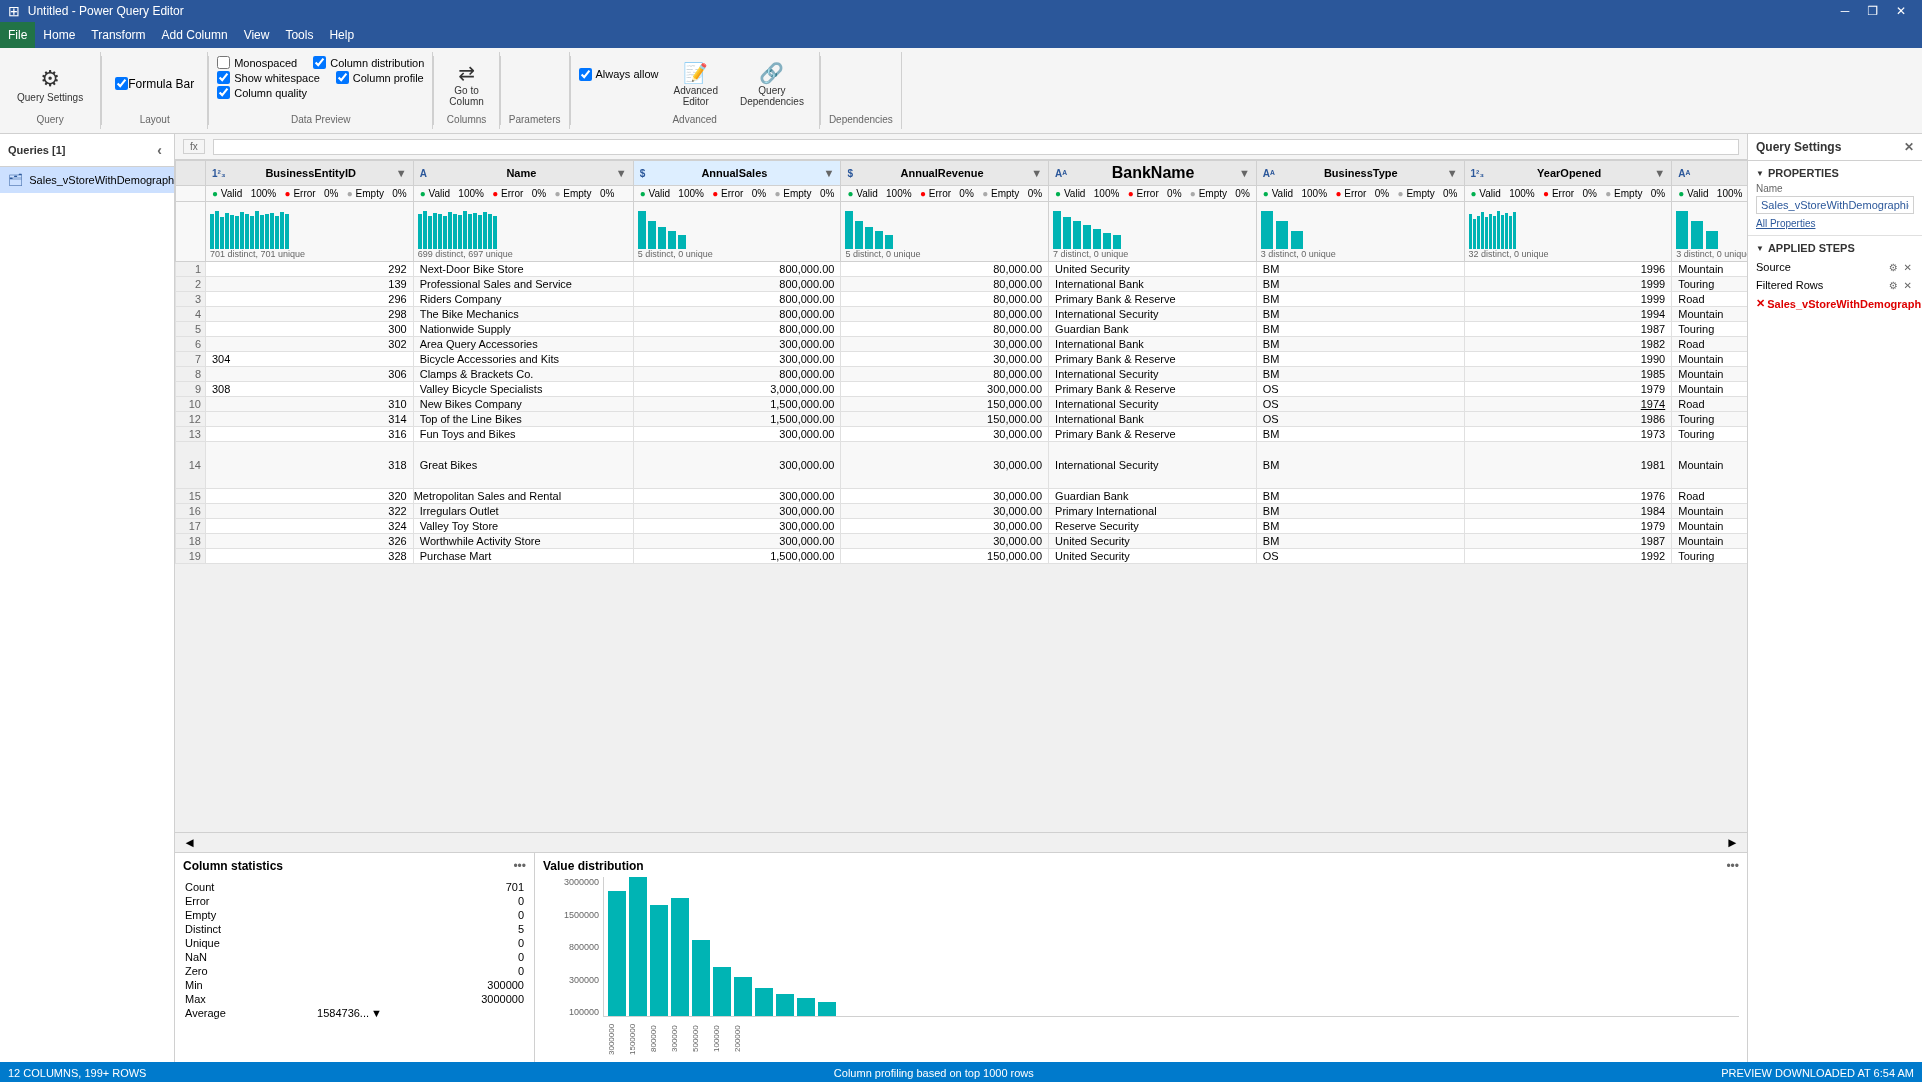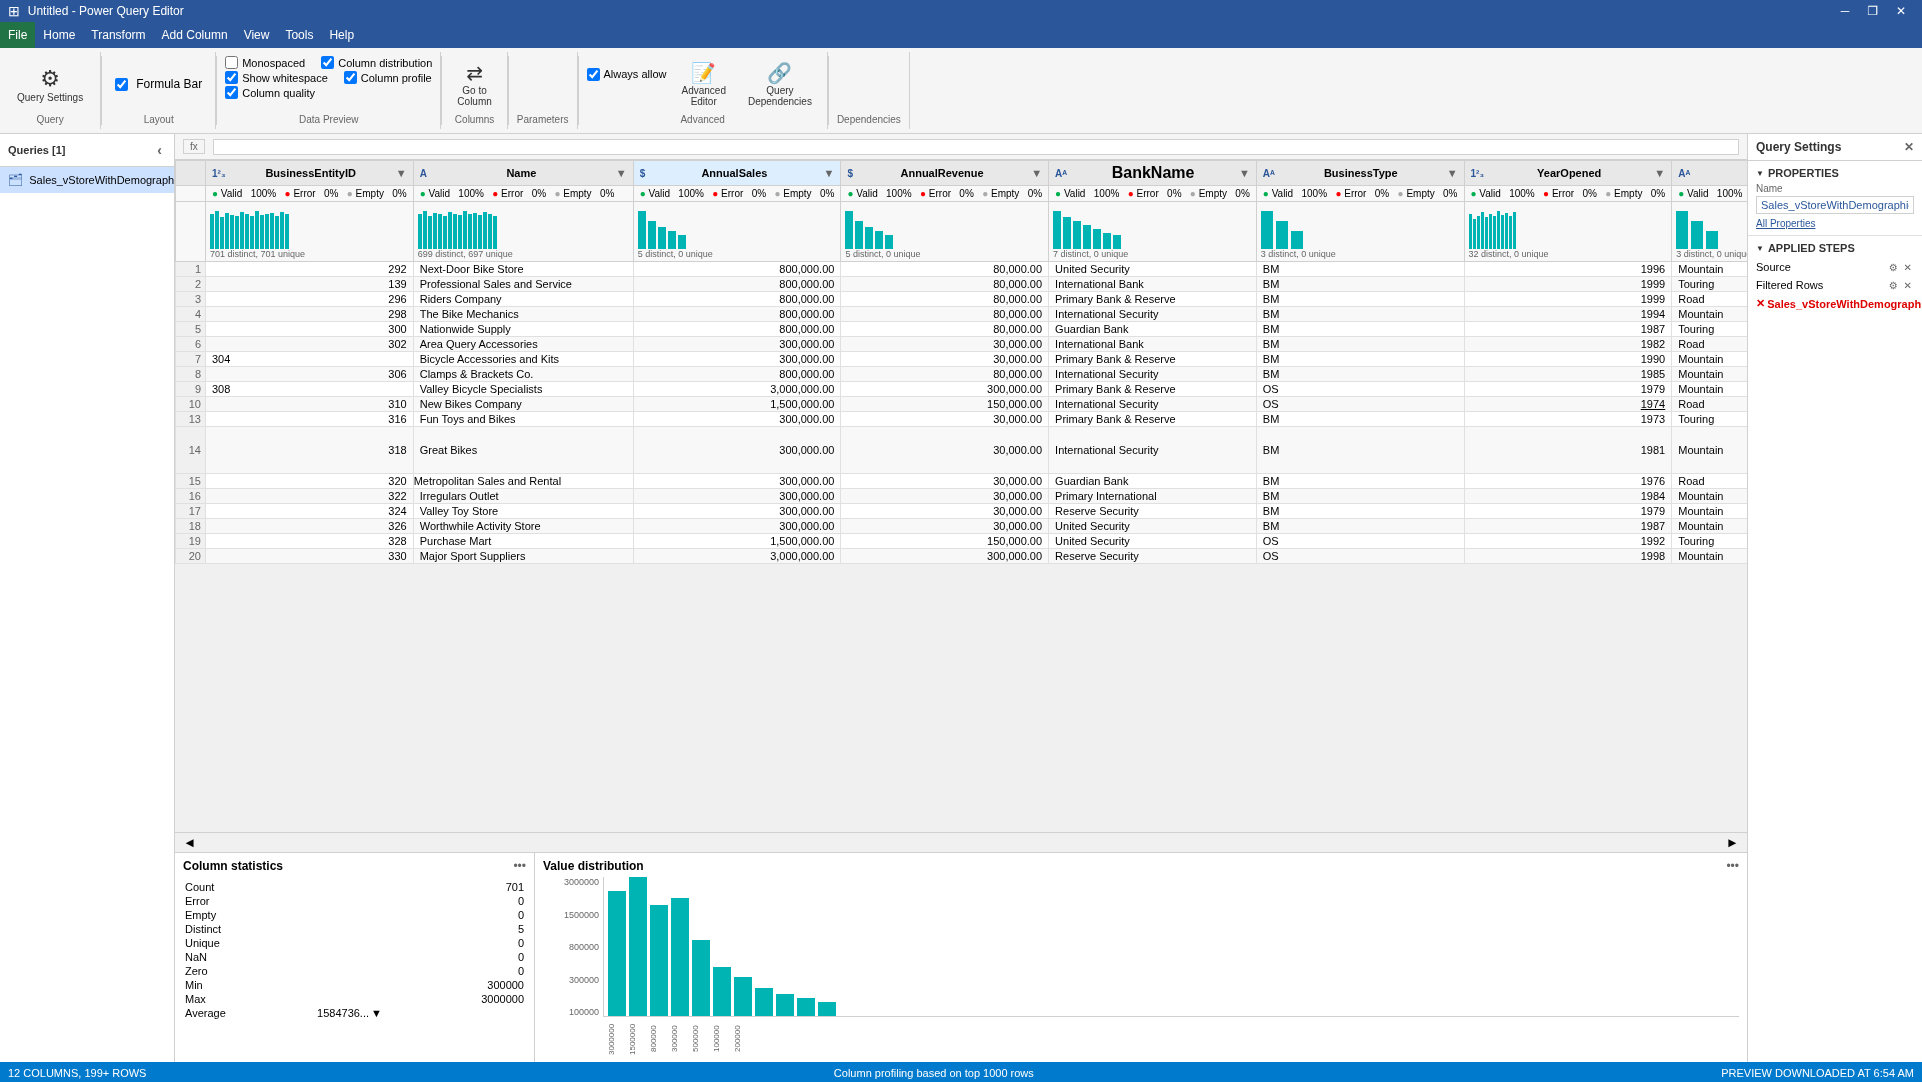--- a/index.html
+++ b/index.html
@@ -20,21 +20,21 @@
     
     .ribbon { background: #f5f5f5; border-bottom: 1px solid #d0d0d0; display: flex; flex-direction: column; }
 
     .ribbon-content { display: flex; align-items: stretch; padding: 4px 0; gap: 0; min-height: 78px; }
     .ribbon-group { display: flex; flex-direction: column; border-right: 1px solid #d0d0d0; padding: 4px 8px; }
     .ribbon-group-title { font-size: 10px; color: #666; text-align: center; margin-top: auto; padding-top: 2px; }
     .ribbon-items { display: flex; align-items: center; gap: 4px; flex: 1; }
     .ribbon-btn { display: flex; flex-direction: column; align-items: center; padding: 4px 6px; cursor: pointer; border: 1px solid transparent; border-radius: 2px; min-width: 40px; }
     .ribbon-btn .icon { font-size: 20px; color: #333; }
     .ribbon-btn .label { font-size: 10px; color: #333; text-align: center; white-space: nowrap; }
-    .ribbon-btn-small { display: flex; align-items: flex-end; gap: 8px; padding: 2px 4px; cursor: pointer; border: 1px solid transparent; border-radius: 2px; }
+    .ribbon-btn-small { display: flex; align-items: flex-start; gap: 0; padding: 2px 4px; cursor: pointer; border: 1px solid transparent; border-radius: 2px; }
     .ribbon-checkbox { display: flex; align-items: center; gap: 4px; font-size: 11px; cursor: pointer; }
     .ribbon-checkbox input { cursor: pointer; }
 
     
     .queries-panel { width: 175px; background: white; border-right: 1px solid #d0d0d0; display: flex; flex-direction: column; }
     .queries-header { padding: 6px 8px; font-weight: bold; font-size: 11px; color: #333; border-bottom: 1px solid #d0d0d0; display: flex; justify-content: space-between; align-items: center; }
     .query-item { padding: 6px 8px; cursor: pointer; display: flex; align-items: center; gap: 6px; font-size: 12px; }
     .query-item.selected { background: #cce0ff; }
 
     
@@ -534,20 +534,31 @@
                 <td style="border: 1px solid rgb(224, 224, 224); padding: 1px 6px; font-size: 11px; text-align: right; background: rgb(248, 248, 248);">310</td>
                 <td style="border: 1px solid rgb(224, 224, 224); padding: 1px 6px; font-size: 11px; background: rgb(248, 248, 248);">New Bikes Company</td>
                 <td style="border: 1px solid rgb(224, 224, 224); padding: 1px 6px; font-size: 11px; text-align: right; background: rgb(248, 248, 248);">1,500,000.00</td>
                 <td style="border: 1px solid rgb(224, 224, 224); padding: 1px 6px; font-size: 11px; text-align: right; background: rgb(248, 248, 248);">150,000.00</td>
                 <td style="border: 1px solid rgb(224, 224, 224); padding: 1px 6px; font-size: 11px; background: rgb(248, 248, 248);">International Security</td>
                 <td style="border: 1px solid rgb(224, 224, 224); padding: 1px 6px; font-size: 11px; background: rgb(248, 248, 248);">OS</td>
                 <td style="border: 1px solid rgb(224, 224, 224); padding: 1px 6px; font-size: 11px; text-align: right; background: rgb(248, 248, 248); text-decoration: underline;">1974</td>
                 <td style="border: 1px solid rgb(224, 224, 224); padding: 1px 6px; font-size: 11px; background: rgb(248, 248, 248);">Road</td>
               </tr>
               <tr>
+                <td style="background: rgb(240, 240, 240); border: 1px solid rgb(224, 224, 224); padding: 1px 4px; text-align: right; color: rgb(102, 102, 102); font-size: 11px; min-width: 30px;">12</td>
+                <td style="border: 1px solid rgb(224, 224, 224); padding: 1px 6px; font-size: 11px; text-align: right; background: rgb(248, 248, 248);">314</td>
+                <td style="border: 1px solid rgb(224, 224, 224); padding: 1px 6px; font-size: 11px; background: rgb(248, 248, 248);">Top of the Line Bikes</td>
+                <td style="border: 1px solid rgb(224, 224, 224); padding: 1px 6px; font-size: 11px; text-align: right; background: rgb(248, 248, 248);">1,500,000.00</td>
+                <td style="border: 1px solid rgb(224, 224, 224); padding: 1px 6px; font-size: 11px; text-align: right; background: rgb(248, 248, 248);">150,000.00</td>
+                <td style="border: 1px solid rgb(224, 224, 224); padding: 1px 6px; font-size: 11px; background: rgb(248, 248, 248);">International Bank</td>
+                <td style="border: 1px solid rgb(224, 224, 224); padding: 1px 6px; font-size: 11px; background: rgb(248, 248, 248);">OS</td>
+                <td style="border: 1px solid rgb(224, 224, 224); padding: 1px 6px; font-size: 11px; text-align: right; background: rgb(248, 248, 248);">1986</td>
+                <td style="border: 1px solid rgb(224, 224, 224); padding: 1px 6px; font-size: 11px; background: rgb(248, 248, 248);">Touring</td>
+              </tr>
+              <tr>
                 <td style="background: rgb(240, 240, 240); border: 1px solid rgb(224, 224, 224); padding: 1px 4px; text-align: right; color: rgb(102, 102, 102); font-size: 11px; min-width: 30px;">13</td>
                 <td style="border: 1px solid rgb(224, 224, 224); padding: 1px 6px; font-size: 11px; text-align: right; background: rgb(255, 255, 255);">316</td>
                 <td style="border: 1px solid rgb(224, 224, 224); padding: 1px 6px; font-size: 11px; background: rgb(255, 255, 255);">Fun Toys and Bikes</td>
                 <td style="border: 1px solid rgb(224, 224, 224); padding: 1px 6px; font-size: 11px; text-align: right; background: rgb(255, 255, 255);">300,000.00</td>
                 <td style="border: 1px solid rgb(224, 224, 224); padding: 1px 6px; font-size: 11px; text-align: right; background: rgb(255, 255, 255);">30,000.00</td>
                 <td style="border: 1px solid rgb(224, 224, 224); padding: 1px 6px; font-size: 11px; background: rgb(255, 255, 255);">Primary Bank &amp; Reserve</td>
                 <td style="border: 1px solid rgb(224, 224, 224); padding: 1px 6px; font-size: 11px; background: rgb(255, 255, 255);">BM</td>
                 <td style="border: 1px solid rgb(224, 224, 224); padding: 1px 6px; font-size: 11px; text-align: right; background: rgb(255, 255, 255);">1973</td>
                 <td style="border: 1px solid rgb(224, 224, 224); padding: 1px 6px; font-size: 11px; background: rgb(255, 255, 255);">Touring</td>
               </tr>
@@ -609,31 +620,20 @@
               <tr>
                 <td style="background: rgb(240, 240, 240); border: 1px solid rgb(224, 224, 224); padding: 1px 4px; text-align: right; color: rgb(102, 102, 102); font-size: 11px; min-width: 30px;">19</td>
                 <td style="border: 1px solid rgb(224, 224, 224); padding: 1px 6px; font-size: 11px; text-align: right; background: rgb(255, 255, 255);">328</td>
                 <td style="border: 1px solid rgb(224, 224, 224); padding: 1px 6px; font-size: 11px; background: rgb(255, 255, 255);">Purchase Mart</td>
                 <td style="border: 1px solid rgb(224, 224, 224); padding: 1px 6px; font-size: 11px; text-align: right; background: rgb(255, 255, 255);">1,500,000.00</td>
                 <td style="border: 1px solid rgb(224, 224, 224); padding: 1px 6px; font-size: 11px; text-align: right; background: rgb(255, 255, 255);">150,000.00</td>
                 <td style="border: 1px solid rgb(224, 224, 224); padding: 1px 6px; font-size: 11px; background: rgb(255, 255, 255);">United Security</td>
                 <td style="border: 1px solid rgb(224, 224, 224); padding: 1px 6px; font-size: 11px; background: rgb(255, 255, 255);">OS</td>
                 <td style="border: 1px solid rgb(224, 224, 224); padding: 1px 6px; font-size: 11px; text-align: right; background: rgb(255, 255, 255);">1992</td>
                 <td style="border: 1px solid rgb(224, 224, 224); padding: 1px 6px; font-size: 11px; background: rgb(255, 255, 255);">Touring</td>
-              </tr>
-              <tr>
-                <td style="background: rgb(240, 240, 240); border: 1px solid rgb(224, 224, 224); padding: 1px 4px; text-align: right; color: rgb(102, 102, 102); font-size: 11px; min-width: 30px;">20</td>
-                <td style="border: 1px solid rgb(224, 224, 224); padding: 1px 6px; font-size: 11px; text-align: right; background: rgb(248, 248, 248);">330</td>
-                <td style="border: 1px solid rgb(224, 224, 224); padding: 1px 6px; font-size: 11px; background: rgb(248, 248, 248);">Major Sport Suppliers</td>
-                <td style="border: 1px solid rgb(224, 224, 224); padding: 1px 6px; font-size: 11px; text-align: right; background: rgb(248, 248, 248);">3,000,000.00</td>
-                <td style="border: 1px solid rgb(224, 224, 224); padding: 1px 6px; font-size: 11px; text-align: right; background: rgb(248, 248, 248);">300,000.00</td>
-                <td style="border: 1px solid rgb(224, 224, 224); padding: 1px 6px; font-size: 11px; background: rgb(248, 248, 248);">Reserve Security</td>
-                <td style="border: 1px solid rgb(224, 224, 224); padding: 1px 6px; font-size: 11px; background: rgb(248, 248, 248);">OS</td>
-                <td style="border: 1px solid rgb(224, 224, 224); padding: 1px 6px; font-size: 11px; text-align: right; background: rgb(248, 248, 248);">1998</td>
-                <td style="border: 1px solid rgb(224, 224, 224); padding: 1px 6px; font-size: 11px; background: rgb(248, 248, 248);">Mountain</td>
               </tr>
             </tbody>
         </table>
       </div>
 
       <div style="display:flex; align-items:center; justify-content:space-between; border-top:1px solid #d0d0d0; padding: 2px 8px; background:#f0f0f0; height:20px;">
         <button style="border:none; background:transparent; cursor:pointer;">◄</button>
         <button style="border:none; background:transparent; cursor:pointer;">►</button>
       </div>
 

